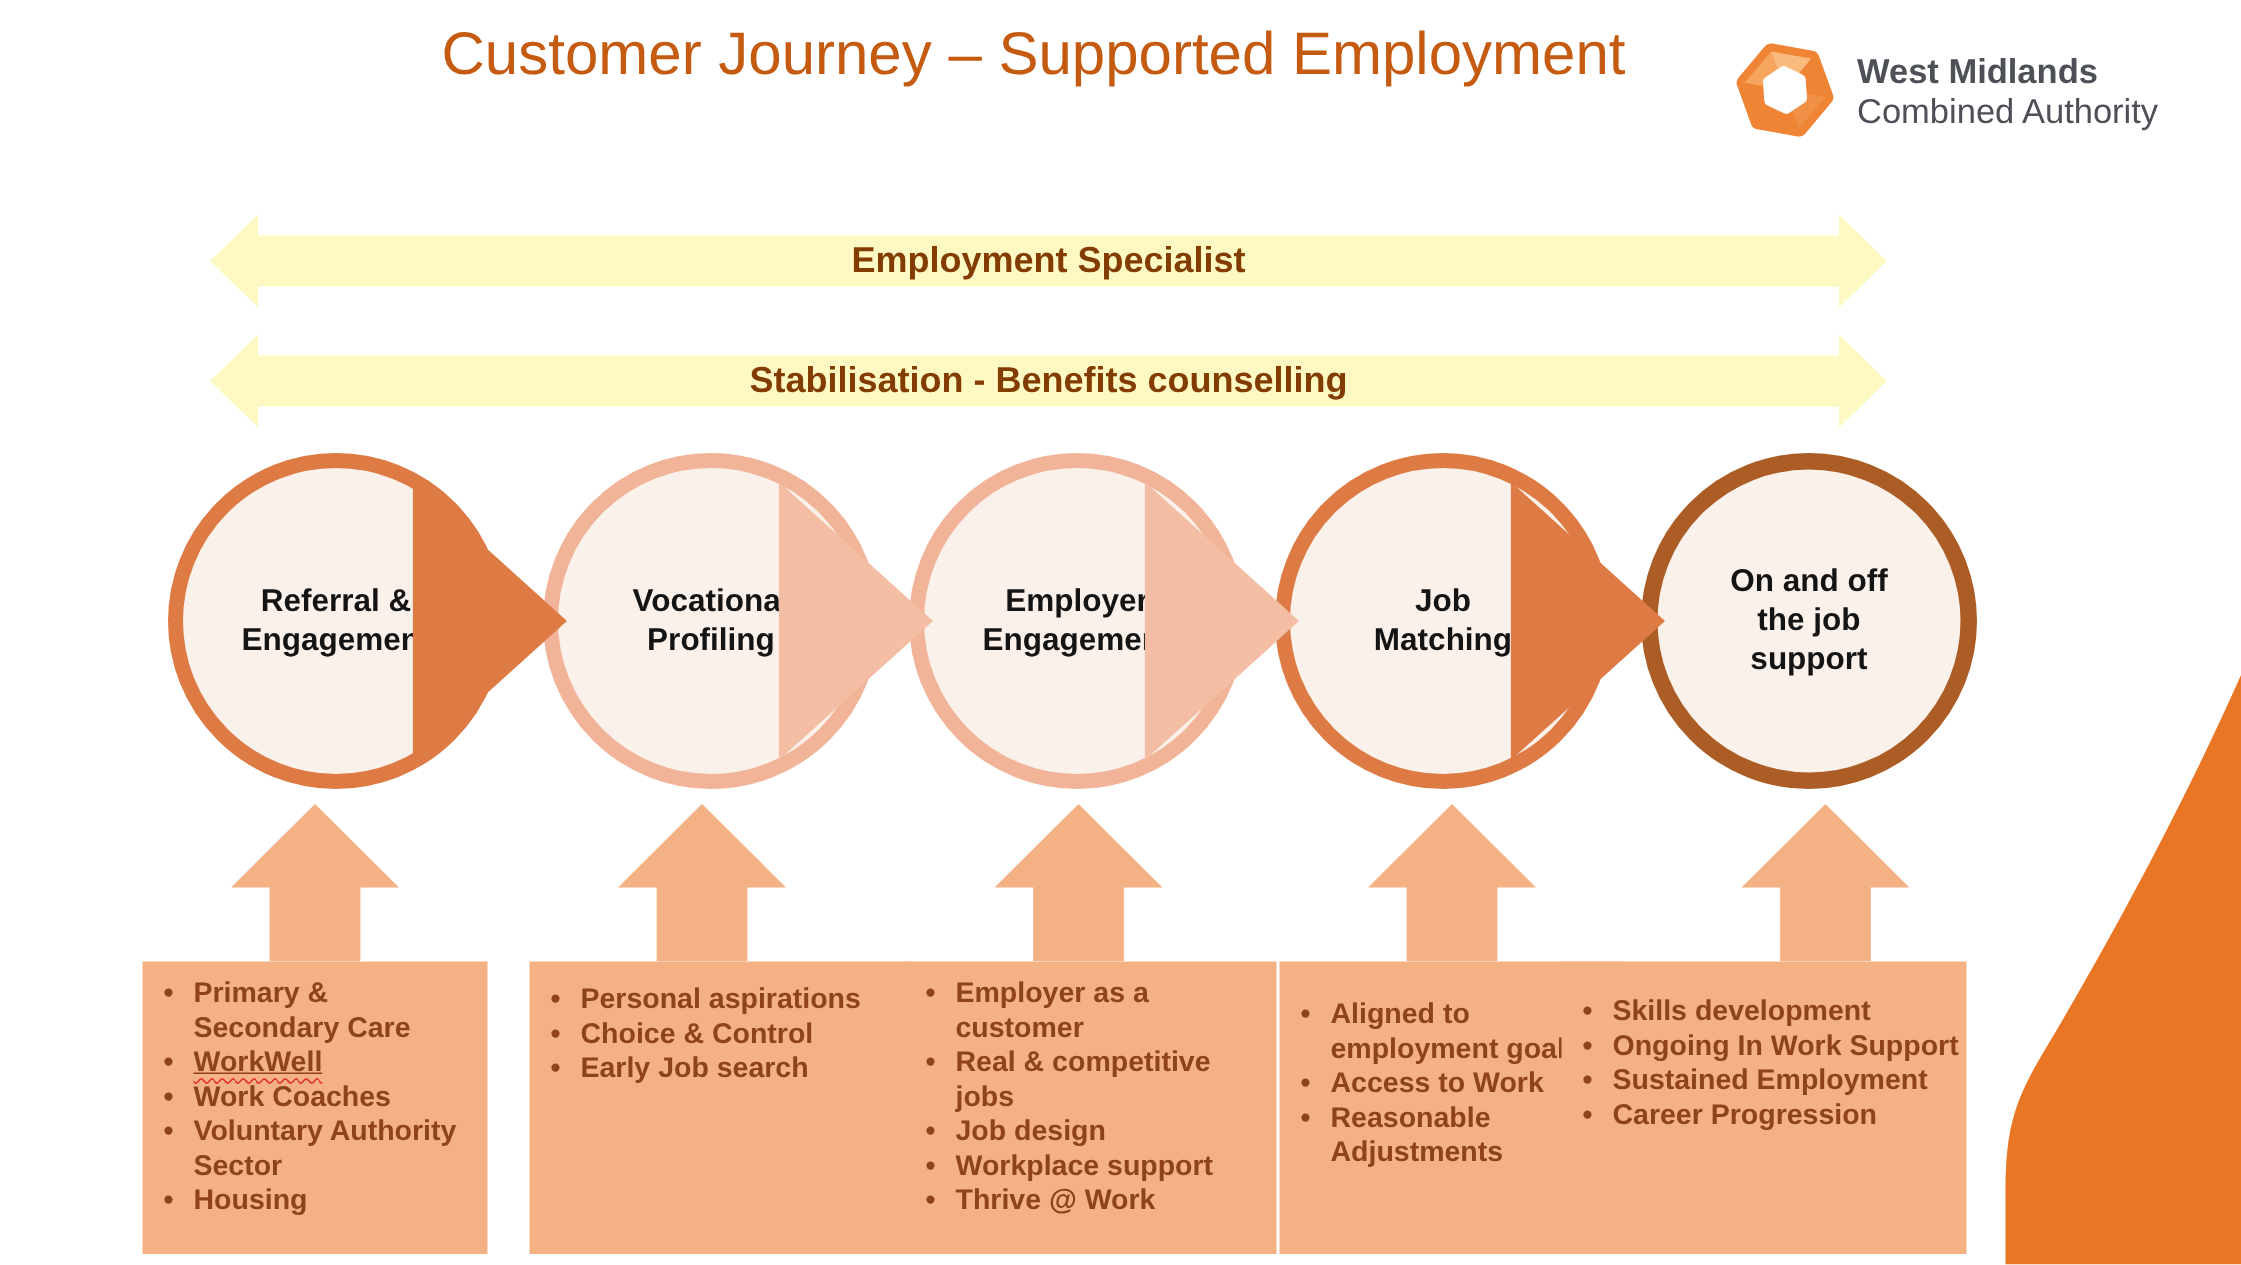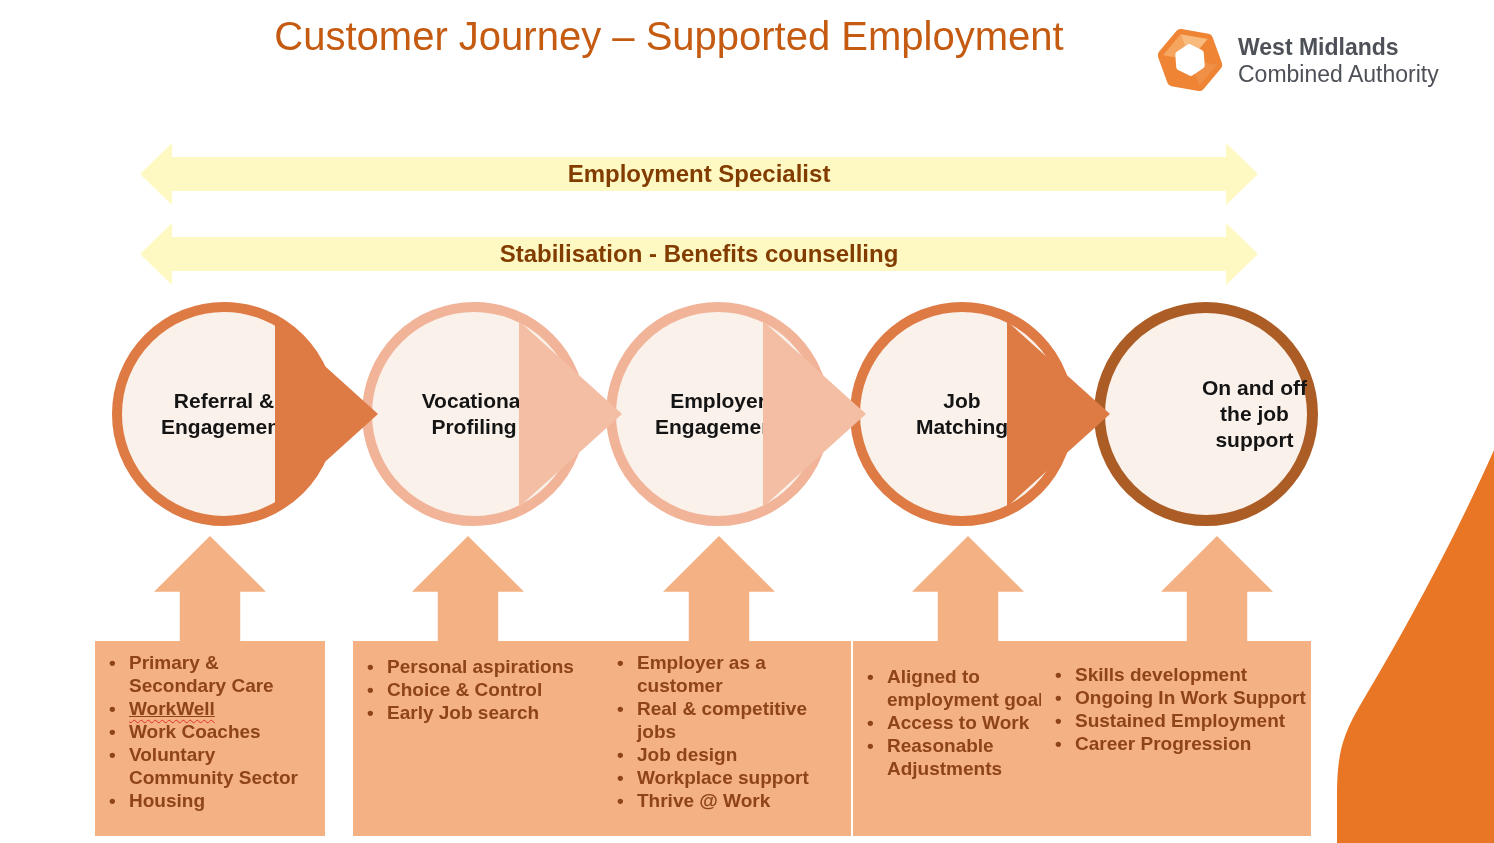--- a/index.html
+++ b/index.html
@@ -3,21 +3,21 @@
 <meta charset="utf-8">
 <style>
   html,body{margin:0;padding:0;}
   body{
     width:1494px;height:843px;position:relative;overflow:hidden;
     background:#ffffff;font-family:"Liberation Sans",sans-serif;
     -webkit-font-smoothing:antialiased;
   }
   
   .slide-title{
-    position:absolute;left:104px;top:14px;width:1130px;
+    position:absolute;left:124px;top:14px;width:1130px;
     text-align:center;font-size:40px;font-weight:400;color:#C55A11;
     white-space:nowrap;
   }
   
   .logo-icon{position:absolute;left:1152px;top:22px;}
   .logo-text{position:absolute;left:1238px;top:34px;color:#4D5157;line-height:27px;font-size:23px;}
   .logo-text .l1{font-weight:bold;}
   .logo-text .l2{font-weight:400;}
   
   .banner{
@@ -35,21 +35,21 @@
     position:absolute;top:302px;width:224px;height:224px;border-radius:50%;
     background:#FAF1EA;border:10px solid #DE7A44;box-sizing:border-box;
     display:flex;align-items:center;justify-content:center;text-align:center;
     font-weight:bold;font-size:21px;line-height:26px;color:#141414;z-index:2;
   }
   .stage .stage-label{white-space:pre-line;}
   .ring-strong{border-color:#DE7A44;}
   .ring-light{border-color:#F1B499;}
   .ring-dark{border-color:#AC5D26;border-width:11px;}
   #stage-1{left:112px;} #stage-2{left:362px;} #stage-3{left:606px;text-align:center;}
-  #stage-4{left:850px;} #stage-5{left:1094px;justify-content:flex-end;}
+  #stage-4{left:850px;} #stage-5{left:1094px;}
   
   .connector{
     position:absolute;top:321px;width:103px;height:186px;z-index:3;
     clip-path:polygon(0 0,100% 50%,0 100%);
   }
   .conn-strong{background:#DE7A44;}
   .conn-light{background:#F3BEA3;}
   #conn-1{left:275px;} #conn-2{left:519px;} #conn-3{left:763px;} #conn-4{left:1007px;}
   
   .up-arrow{
@@ -143,21 +143,21 @@
 <div class="up-arrow" id="uparrow-2"></div>
 <div class="up-arrow" id="uparrow-3"></div>
 <div class="up-arrow" id="uparrow-4"></div>
 <div class="up-arrow" id="uparrow-5"></div>
 
 <div class="info-box" id="box-1">
   <ul>
     <li>Primary &amp; Secondary Care</li>
     <li><span class="uw"><span class="squiggle">WorkWell</span></span></li>
     <li>Work Coaches</li>
-    <li>Voluntary Community Sector</li>
+    <li>Voluntary Authority Sector</li>
     <li>Housing</li>
   </ul>
 </div>
 <div class="info-box" id="box-2">
   <ul>
     <li>Personal aspirations</li>
     <li>Choice &amp; Control</li>
     <li>Early Job search</li>
   </ul>
 </div>

